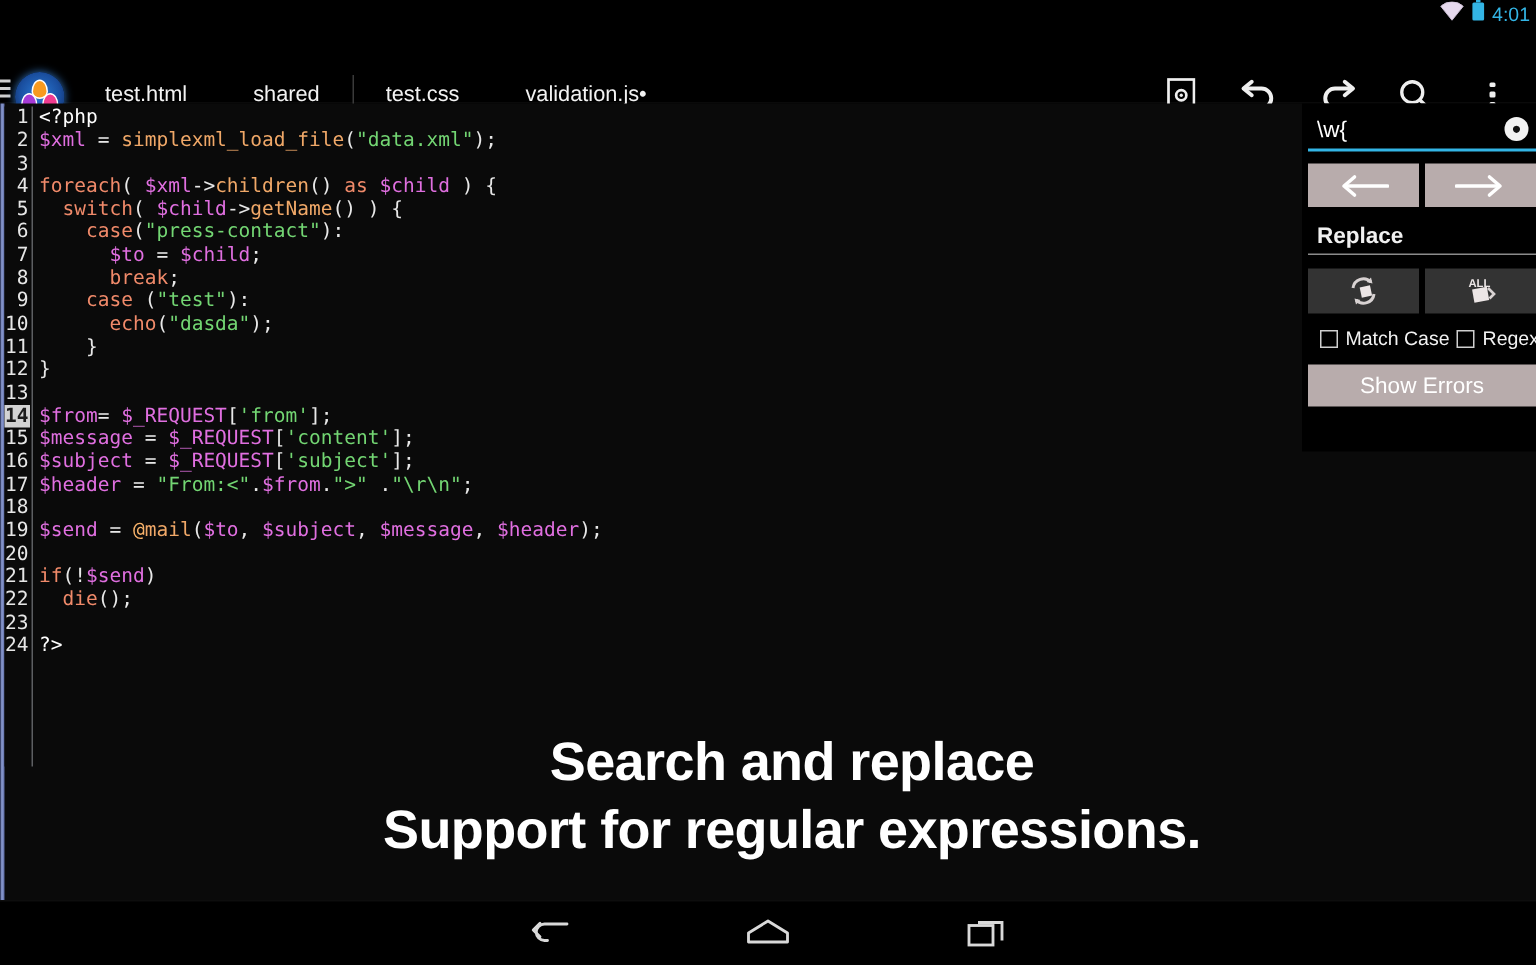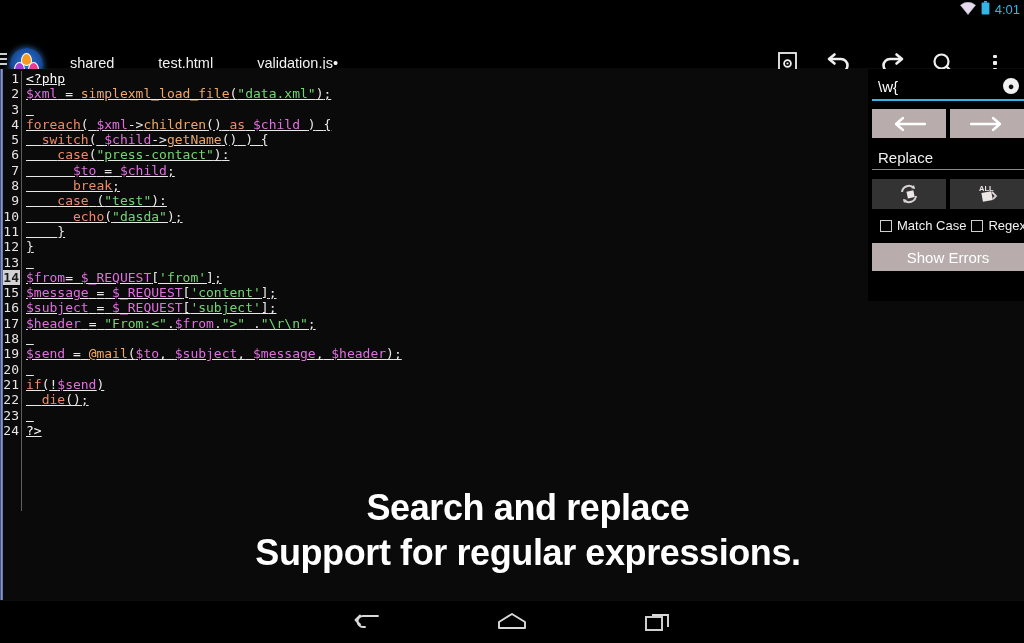--- a/index.html
+++ b/index.html
@@ -133,21 +133,21 @@
     flex: 0 0 auto;
   }
   #gutter div { height: 15.3px; padding-right: 1px; }
   #gutter div.cur { background: #d3d3d3; color: #1c1c1c; font-weight: bold; }
   #code {
     flex: 1 1 auto;
     padding-left: 4px;
     white-space: pre;
     color: #e8e8e8;
   }
-  #code div { height: 15.3px; text-decoration: underline; }
+  #code div { height: 15.3px; }
 
   
   .t-tag  { color: #ffffff; }
   .t-var  { color: #e06fe0; }
   .t-fn   { color: #f0a868; }
   .t-kw   { color: #f08a6a; }
   .t-str  { color: #73d673; }
   .t-plain{ color: #e8e8e8; }
   .t-sup  { color: #f7b26a; }
 
@@ -190,20 +190,21 @@
     cursor: pointer;
   }
   .arrow-svg { display: block; }
 
   #replace-field {
     margin-top: 7px;
     height: 25px;
     border-bottom: 1px solid #8b8b8b;
     display: flex; align-items: center;
     padding-left: 6px;
+    font-weight: bold;
   }
   #replace-placeholder {
     color: #f0f0f0; font-size: 15px;
   }
   #replace-row {
     margin-top: 9px;
     display: flex; gap: 4px;
   }
   .rep-btn {
     width: 76px; height: 30px;
@@ -292,24 +293,27 @@
     </div>
 
     <div id="app-logo">
       <div class="logo-blob" id="blob-top"></div>
       <div class="logo-blob" id="blob-left"></div>
       <div class="logo-blob" id="blob-right"></div>
     </div>
 
     <div id="tabs">
       <div class="tab">
+        <span>test.html</span>
+      </div>
+      <div class="tab">
         <span>shared</span>
       </div>
-      <div class="tab">
-        <span>test.html</span>
+      <div class="tab sep">
+        <span>test.css</span>
       </div>
       <div class="tab">
         <span>validation.js•</span>
       </div>
     </div>
 
     <div id="toolbar">
       <div class="tb-btn">
         <svg width="19" height="23" viewBox="0 0 19 23">
           <rect x="1" y="1" width="17" height="21" fill="none" stroke="#efefef" stroke-width="1.8"></rect>

